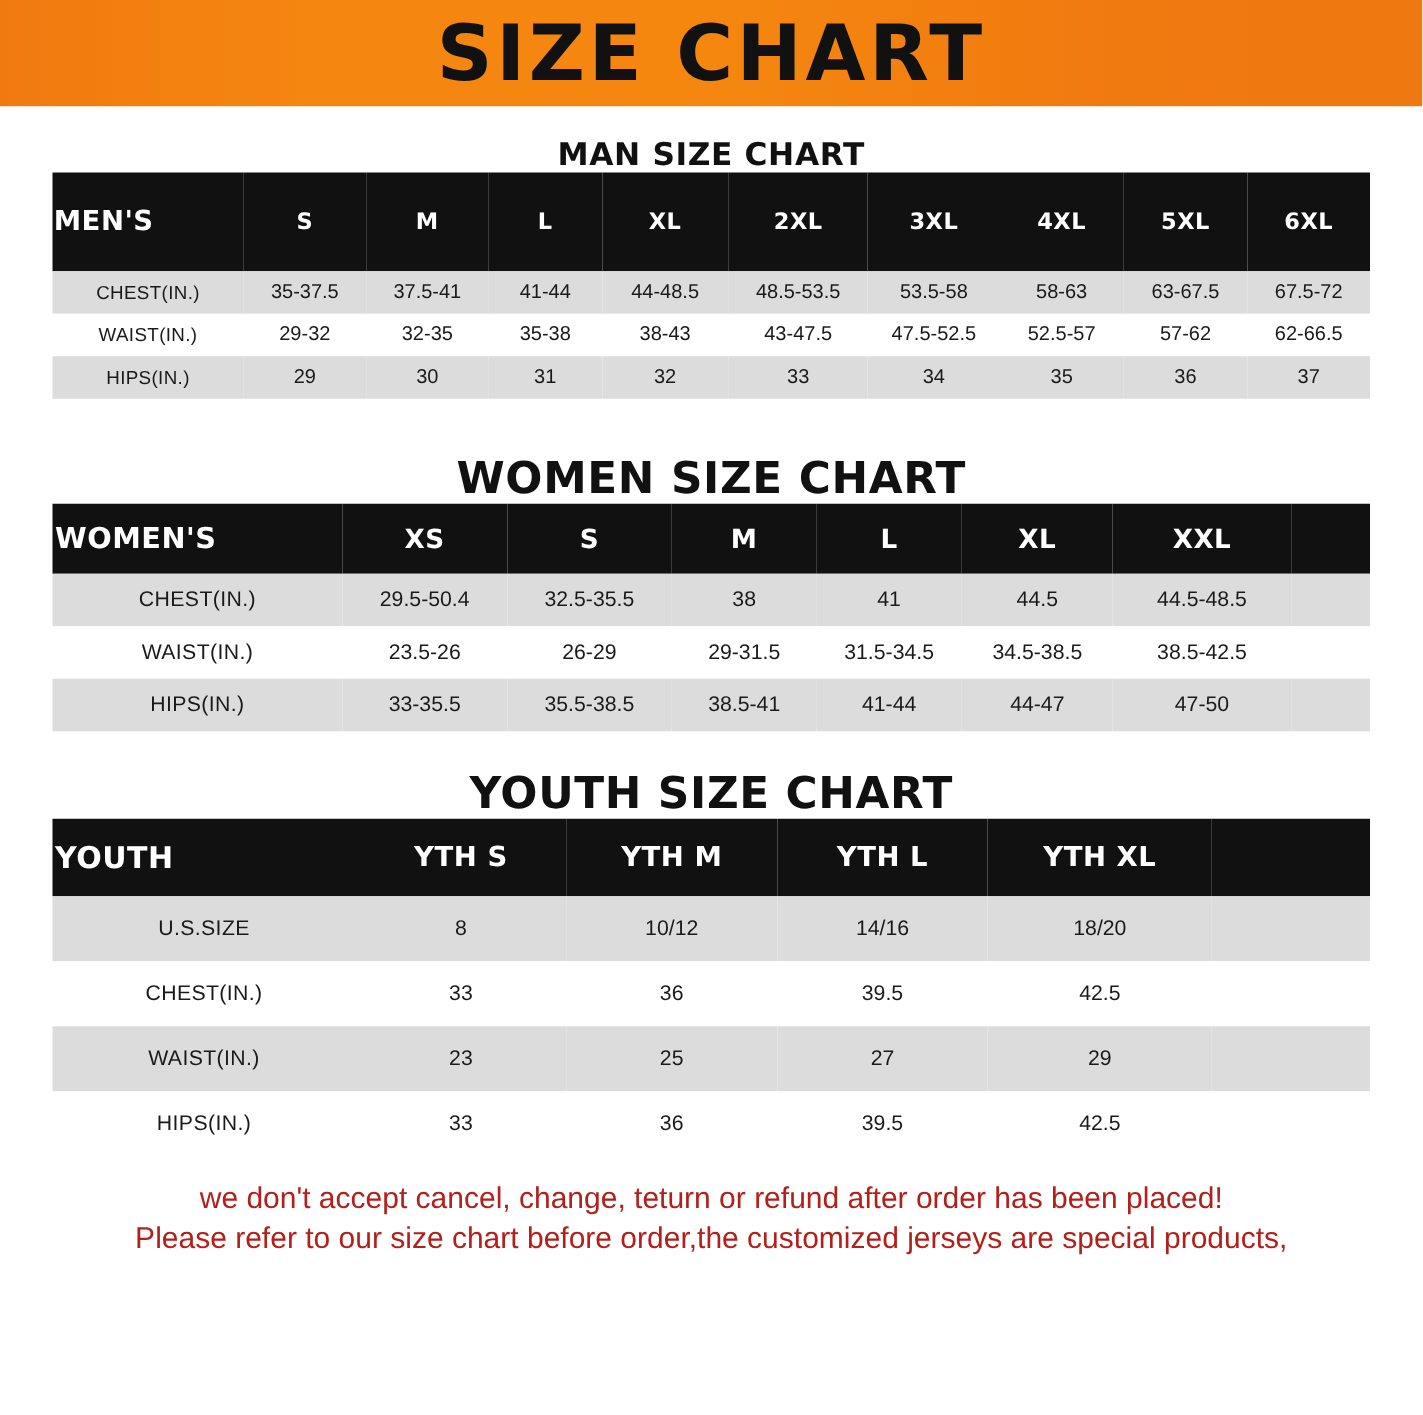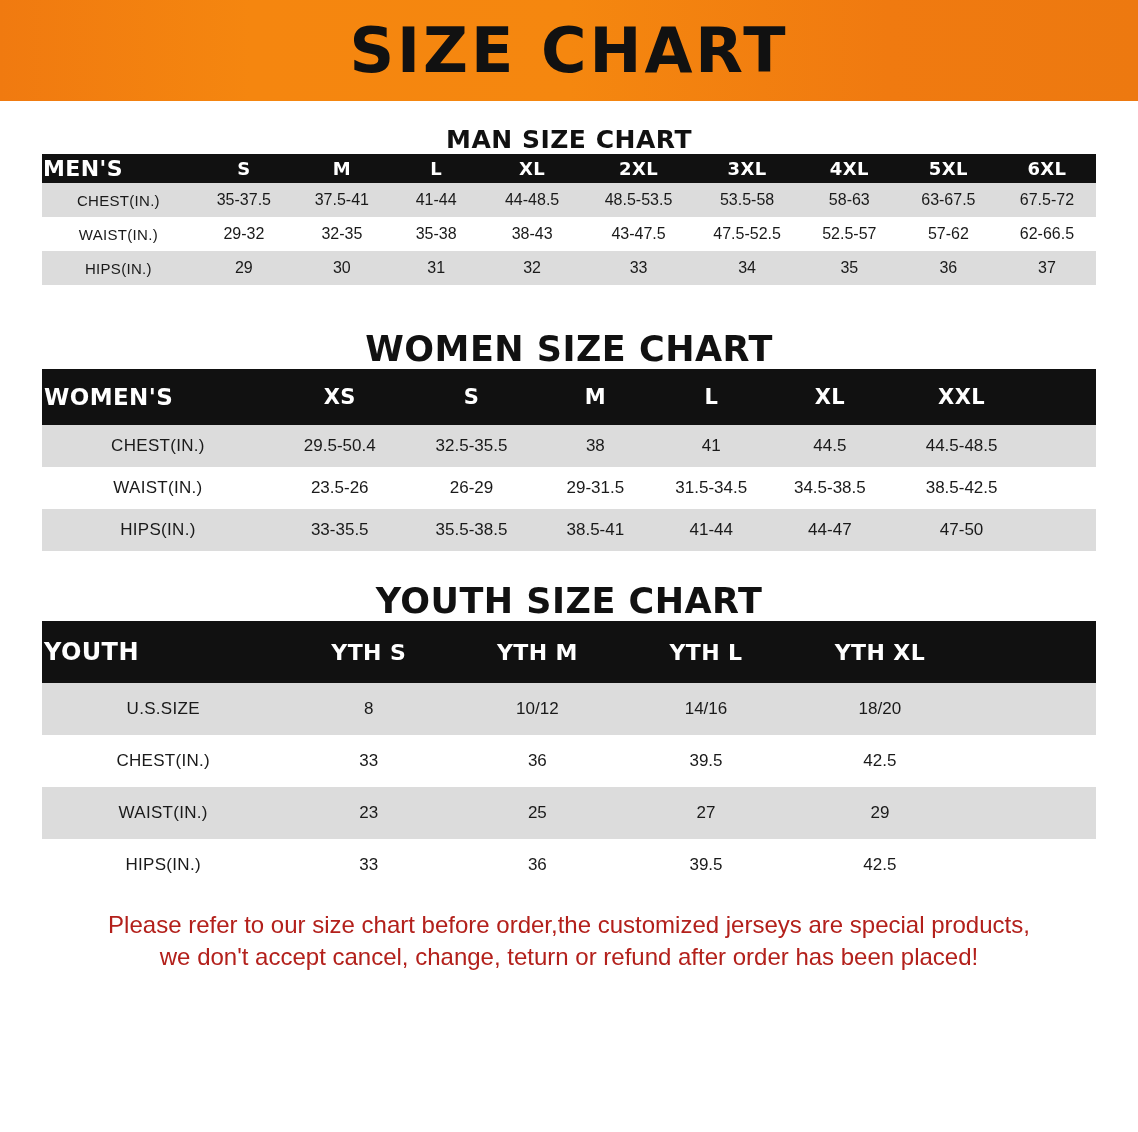--- a/index.html
+++ b/index.html
@@ -17,21 +17,21 @@
 
   .page {
     width: 1138px;
     height: 1132px;
     position: relative;
     background: #ffffff;
   }
 
   
   .banner {
-    height: 101px;
+    height: 85px;
     background: linear-gradient(90deg, #f07a10 0%, #f5860f 22%, #f5870f 50%, #f07a10 78%, #ed7910 100%);
     display: flex;
     align-items: center;
     justify-content: center;
   }
   .banner-title {
     font-family: "DejaVu Sans", sans-serif;
     font-weight: bold;
     font-size: 62px;
     letter-spacing: 3px;
@@ -97,21 +97,21 @@
   }
   tbody td.first-col {
     text-align: center;
     font-size: 16px;
     letter-spacing: 0.3px;
   }
   tbody tr.shade td { background: #dcdcdc; }
   tbody tr.plain td { background: #ffffff; }
 
   
-  #men-table thead th { font-size: 18px; padding: 2px 1px; }
+  #men-table thead th { font-size: 18px; padding: 27px 1px; }
   #men-table thead th.first-col { font-size: 22px; }
   #men-table tbody td { font-size: 16px; padding: 8px 1px; }
   #men-table tbody td.first-col { font-size: 15px; }
 
   
   #women-table thead th { font-size: 21px; padding: 15px 2px; }
   #women-table thead th.first-col { font-size: 23px; margin-top: 26px; }
   #women-table tbody td { font-size: 17px; padding: 11px 2px; }
 
   
@@ -321,17 +321,17 @@
           <td>36</td>
           <td>39.5</td>
           <td>42.5</td>
           <td></td>
         </tr>
       </tbody>
     </table>
   </div>
 
   <div class="note">
+    <div>we don't accept cancel, change, teturn or refund after order has been placed!</div>
     <div>Please refer to our size chart before order,the customized jerseys are special products,</div>
-    <div>we don't accept cancel, change, teturn or refund after order has been placed!</div>
   </div>
 
 </div>
 
 </body></html>

